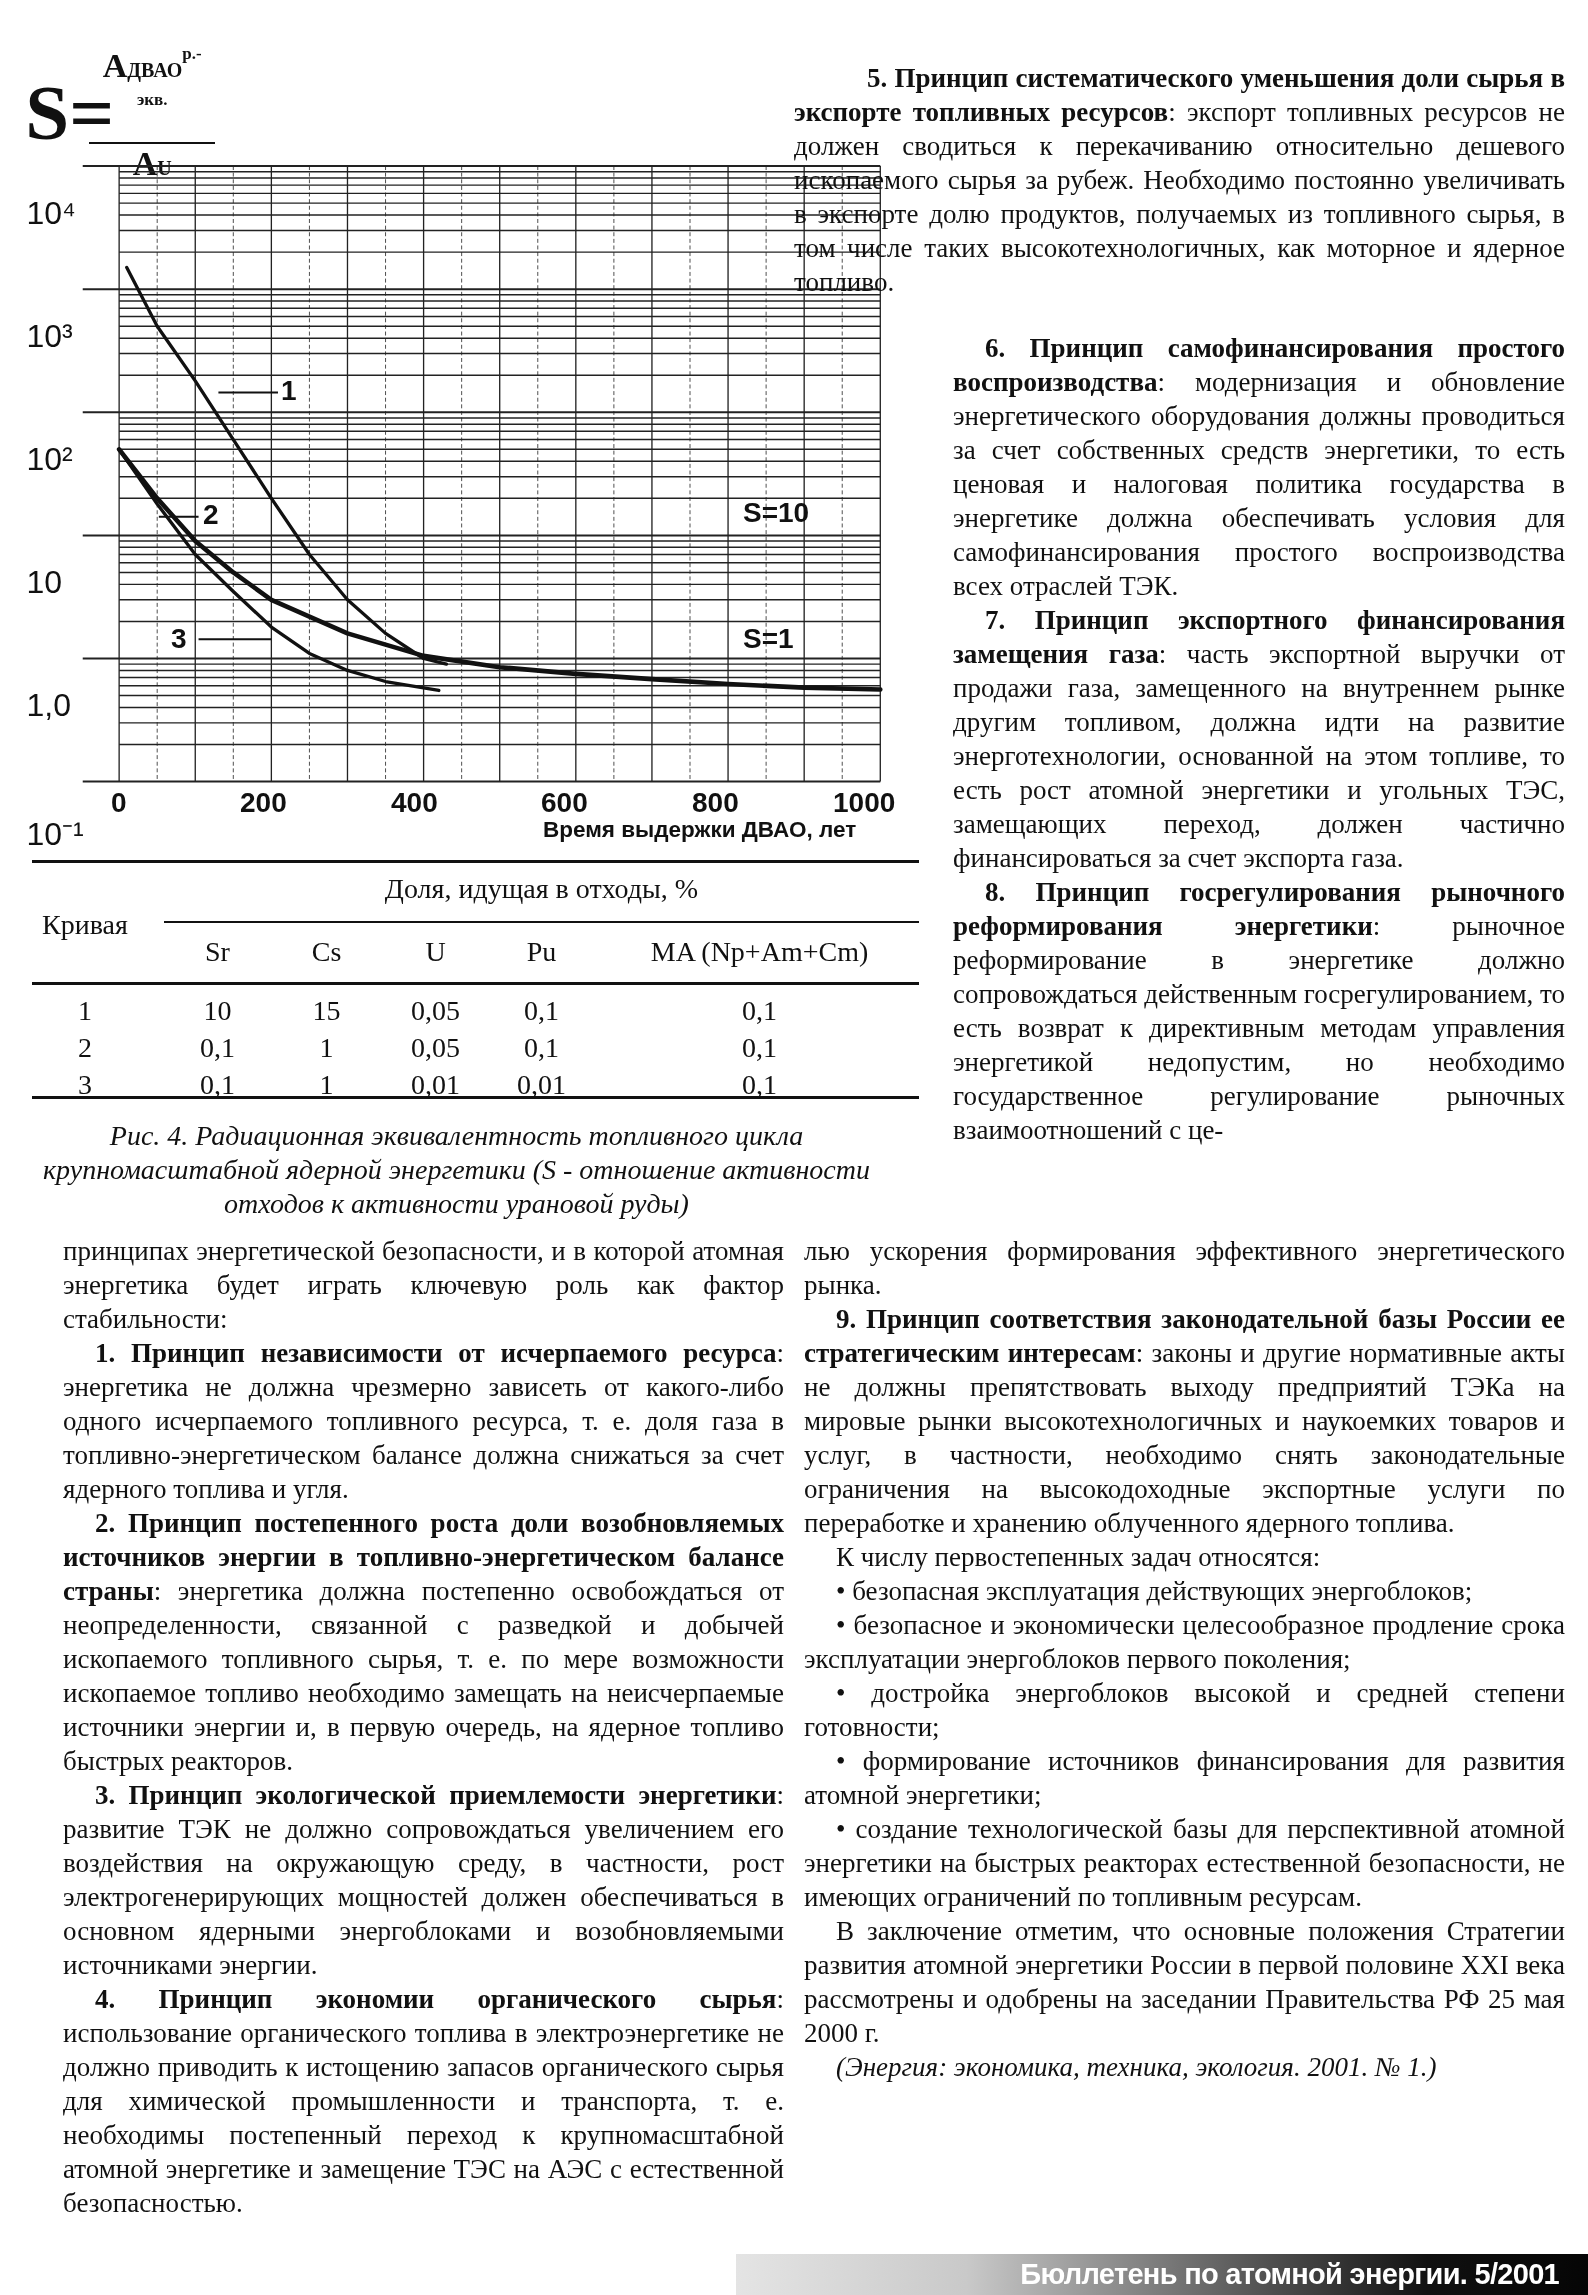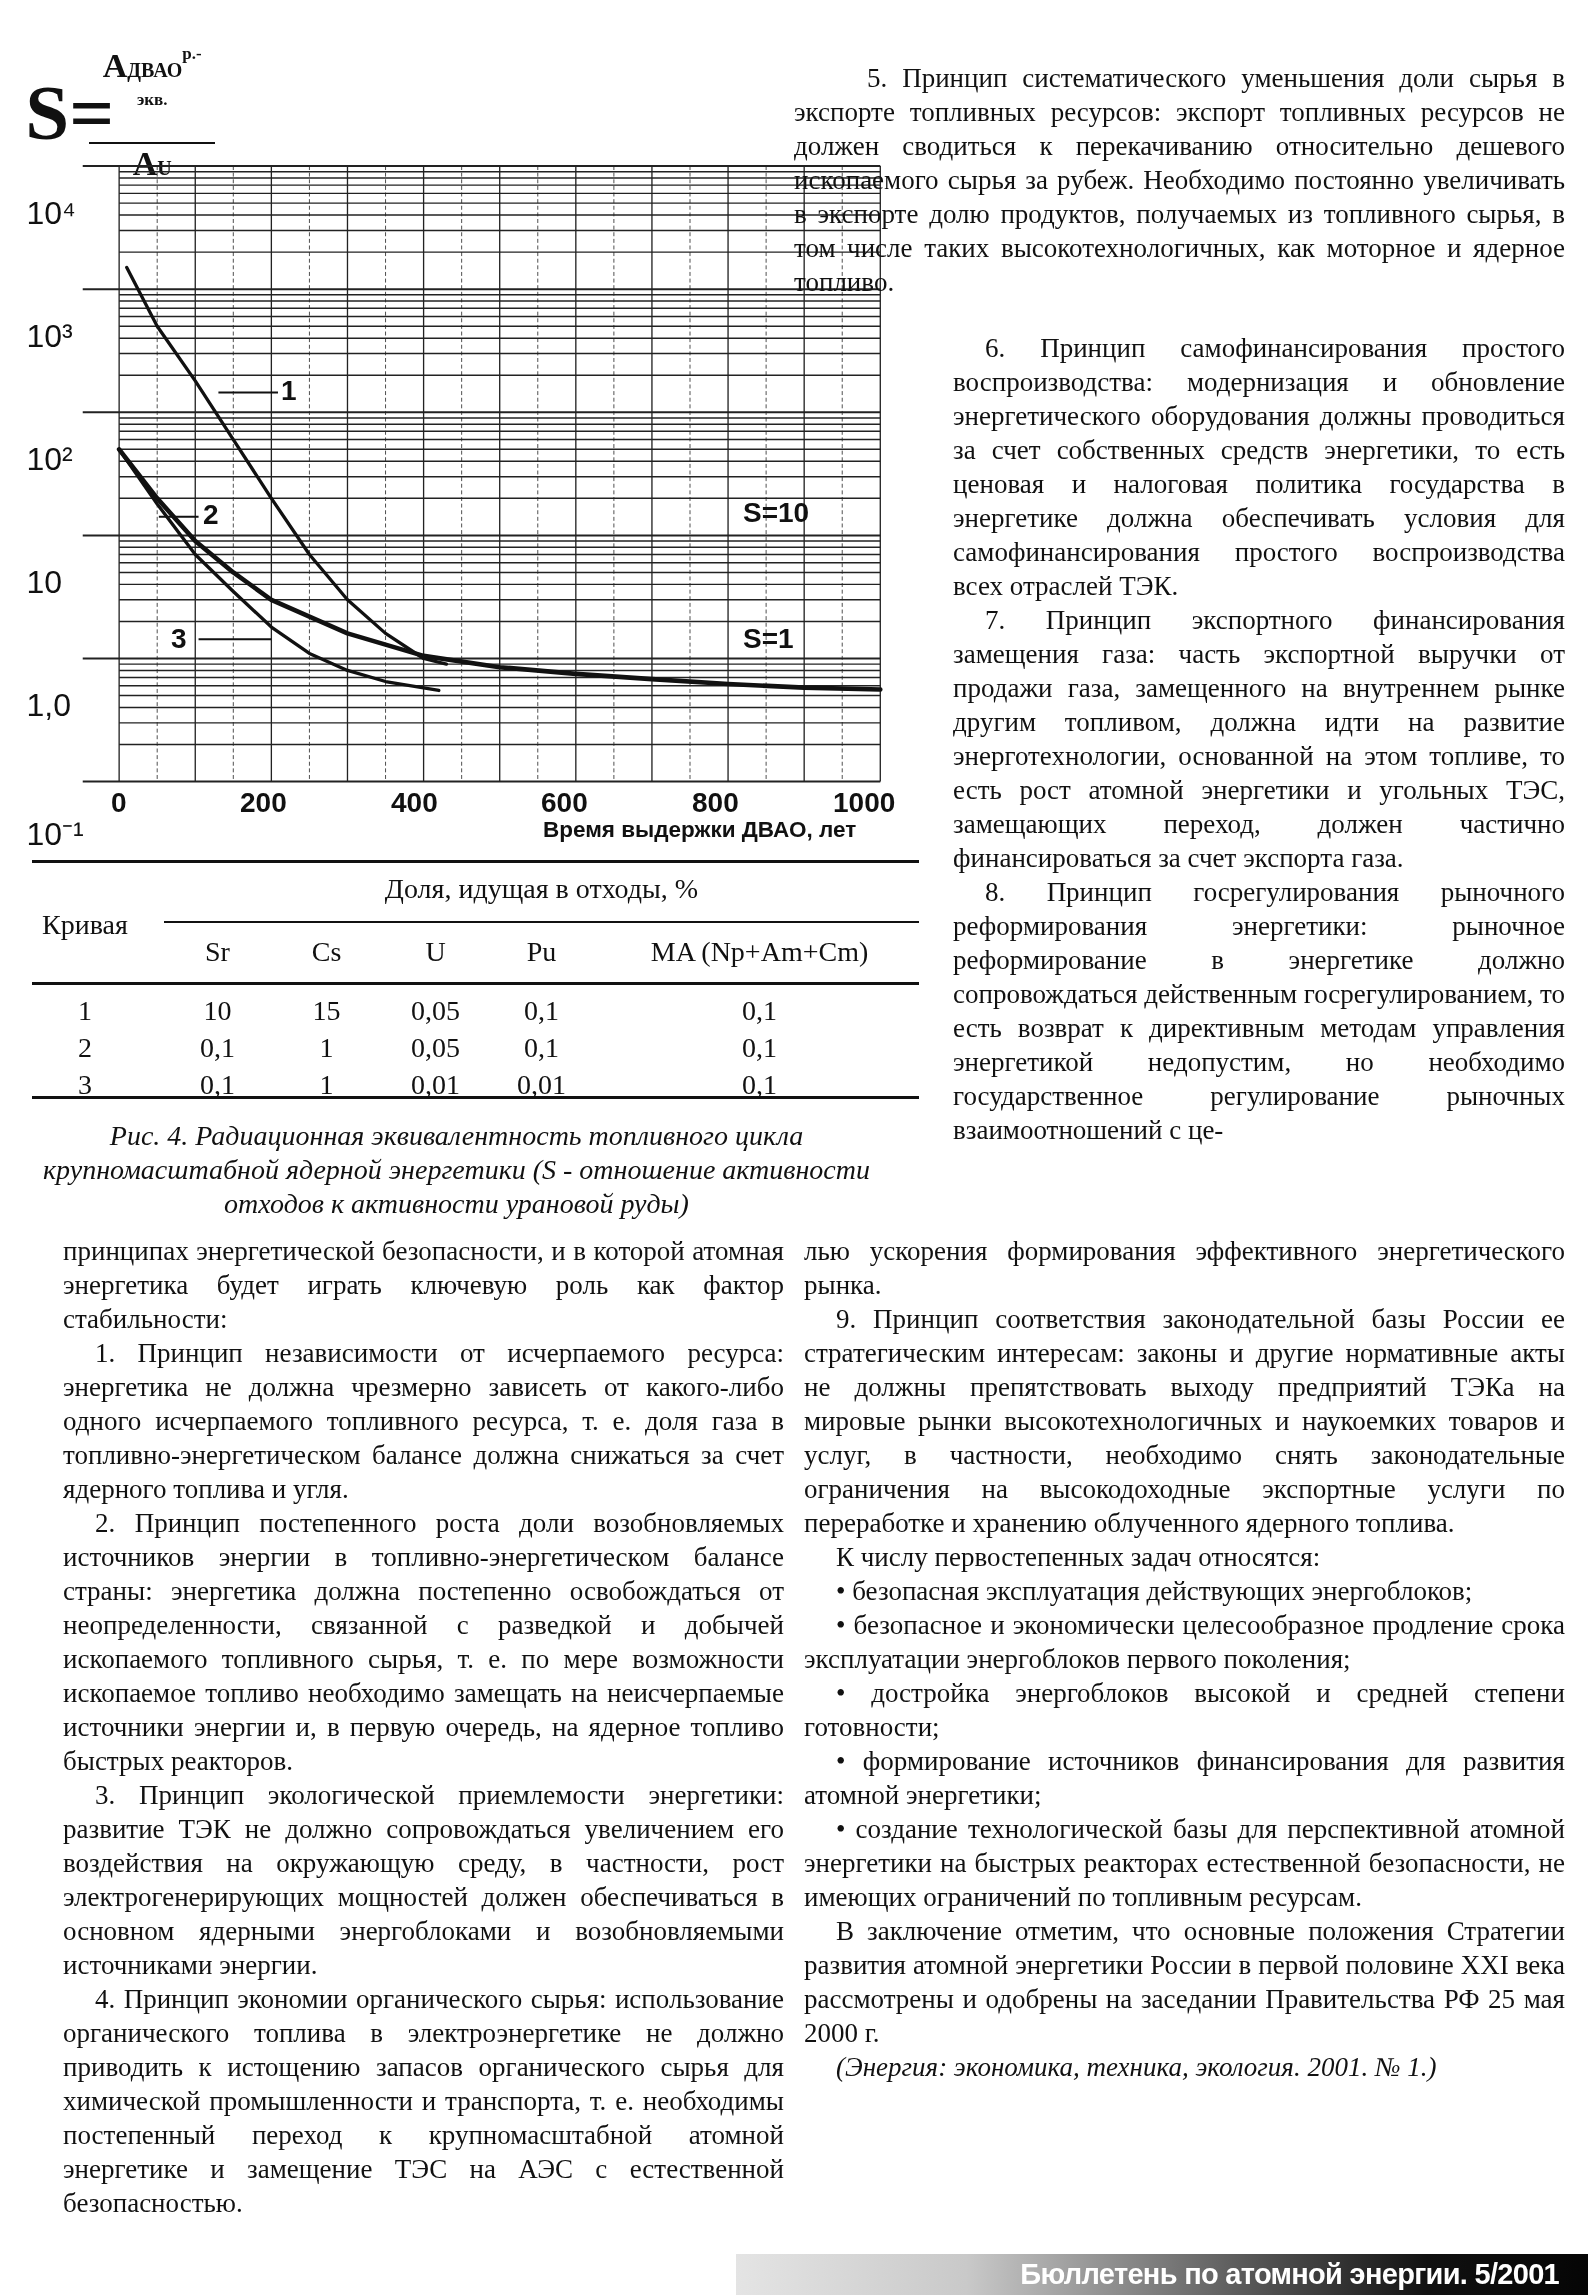--- a/index.html
+++ b/index.html
@@ -1,21 +1,21 @@
 <!DOCTYPE html>
 <html style="font-size:10.6px"><head>
 <meta charset="utf-8">
 <style>
   html,body{margin:0;padding:0;background:#fff;}
   body{width:1589px;height:2295px;position:relative;overflow:hidden;color:#111;
        font-family:"Liberation Serif","DejaVu Serif",serif;}
   .col{position:absolute;font-size:27px;line-height:34px;text-align:justify;}
   .col p{margin:0;text-indent:32px;}
   .col p.noind{text-indent:0;}
-  .col b{font-weight:normal;}
+  .col b{font-weight:bold;}
   .bullet{margin:0 0 4px 0;text-indent:32px;}
   
   #formula{position:absolute;left:13.2px;top:46px;height:106px;}
   #formula .S{position:absolute;left:12px;top:26.5px;font-size:79px;font-weight:bold;line-height:79px;}
   #formula .frac{position:absolute;left:76px;top:0px;width:126px;text-align:center;}
   #formula .num{font-size:34px;font-weight:bold;line-height:40px;}
   #formula .sup{font-size:17px;font-weight:bold;position:relative;top:-18.5px;}
   #formula .sub{font-size:20px;font-weight:bold;margin-top:48px;}
   #formula .bar{border-top:2px solid #111;margin:4px 0 0 0;}
   #chart{position:absolute;left:0;top:146px;}

